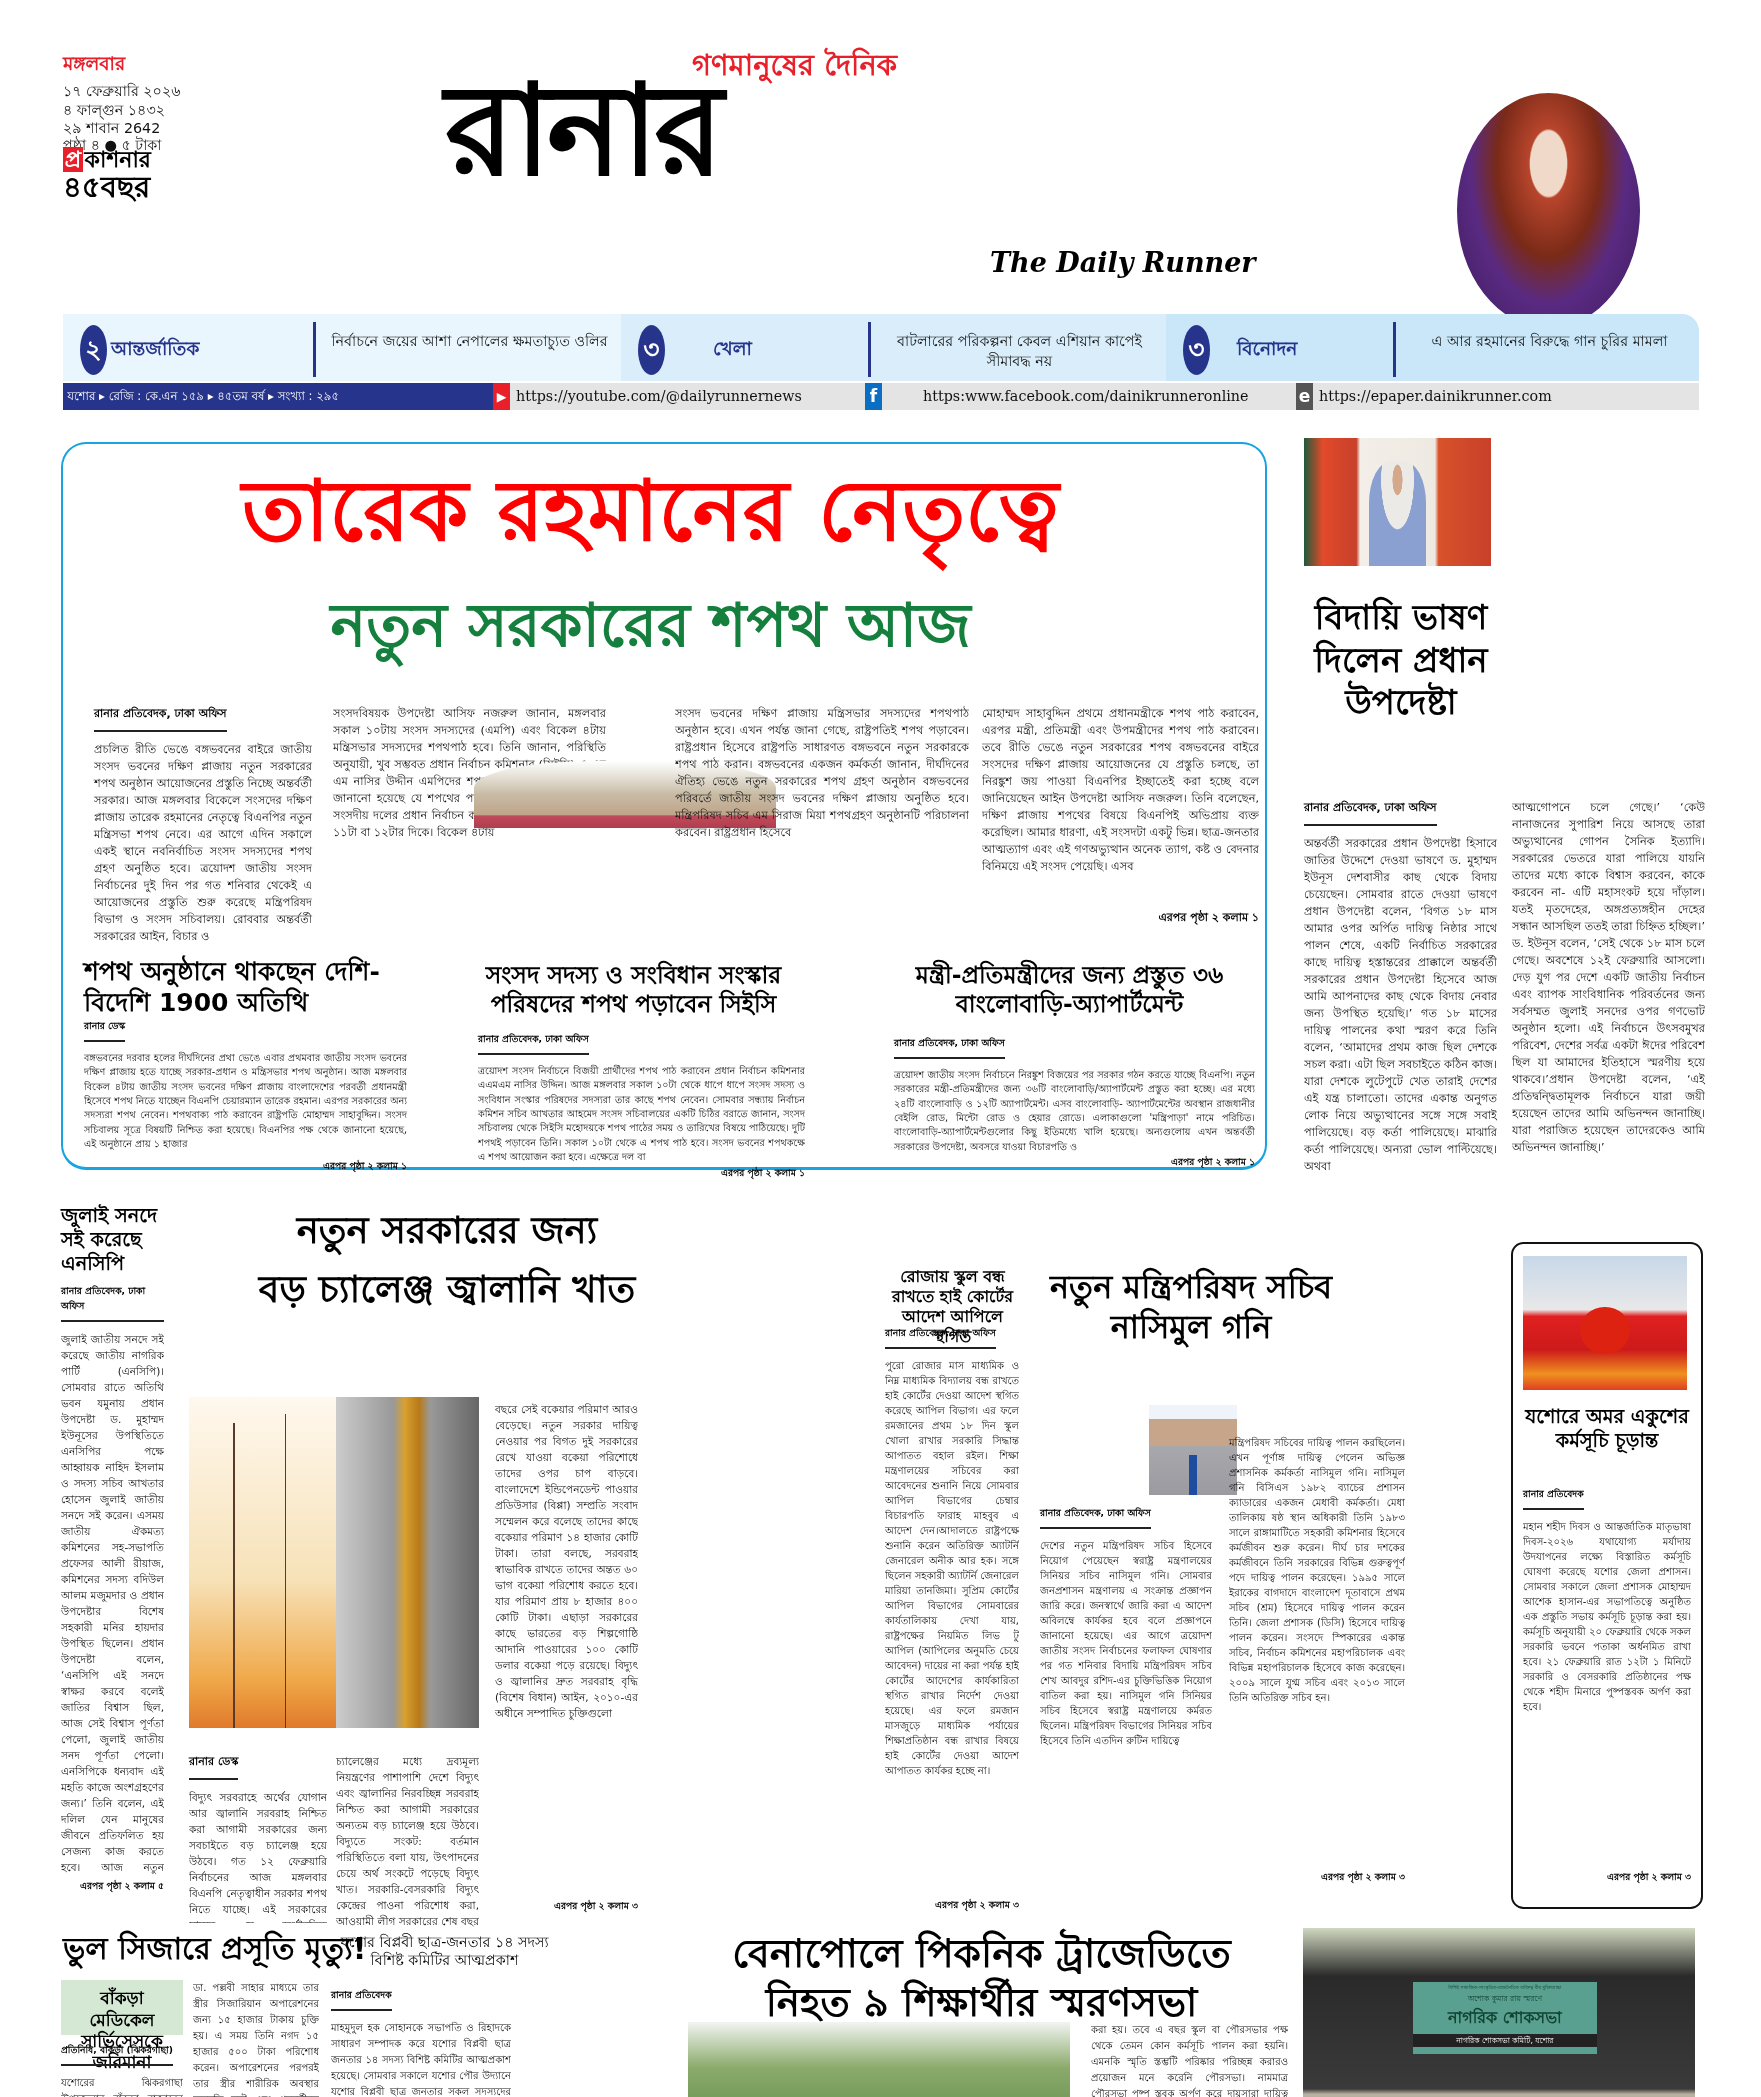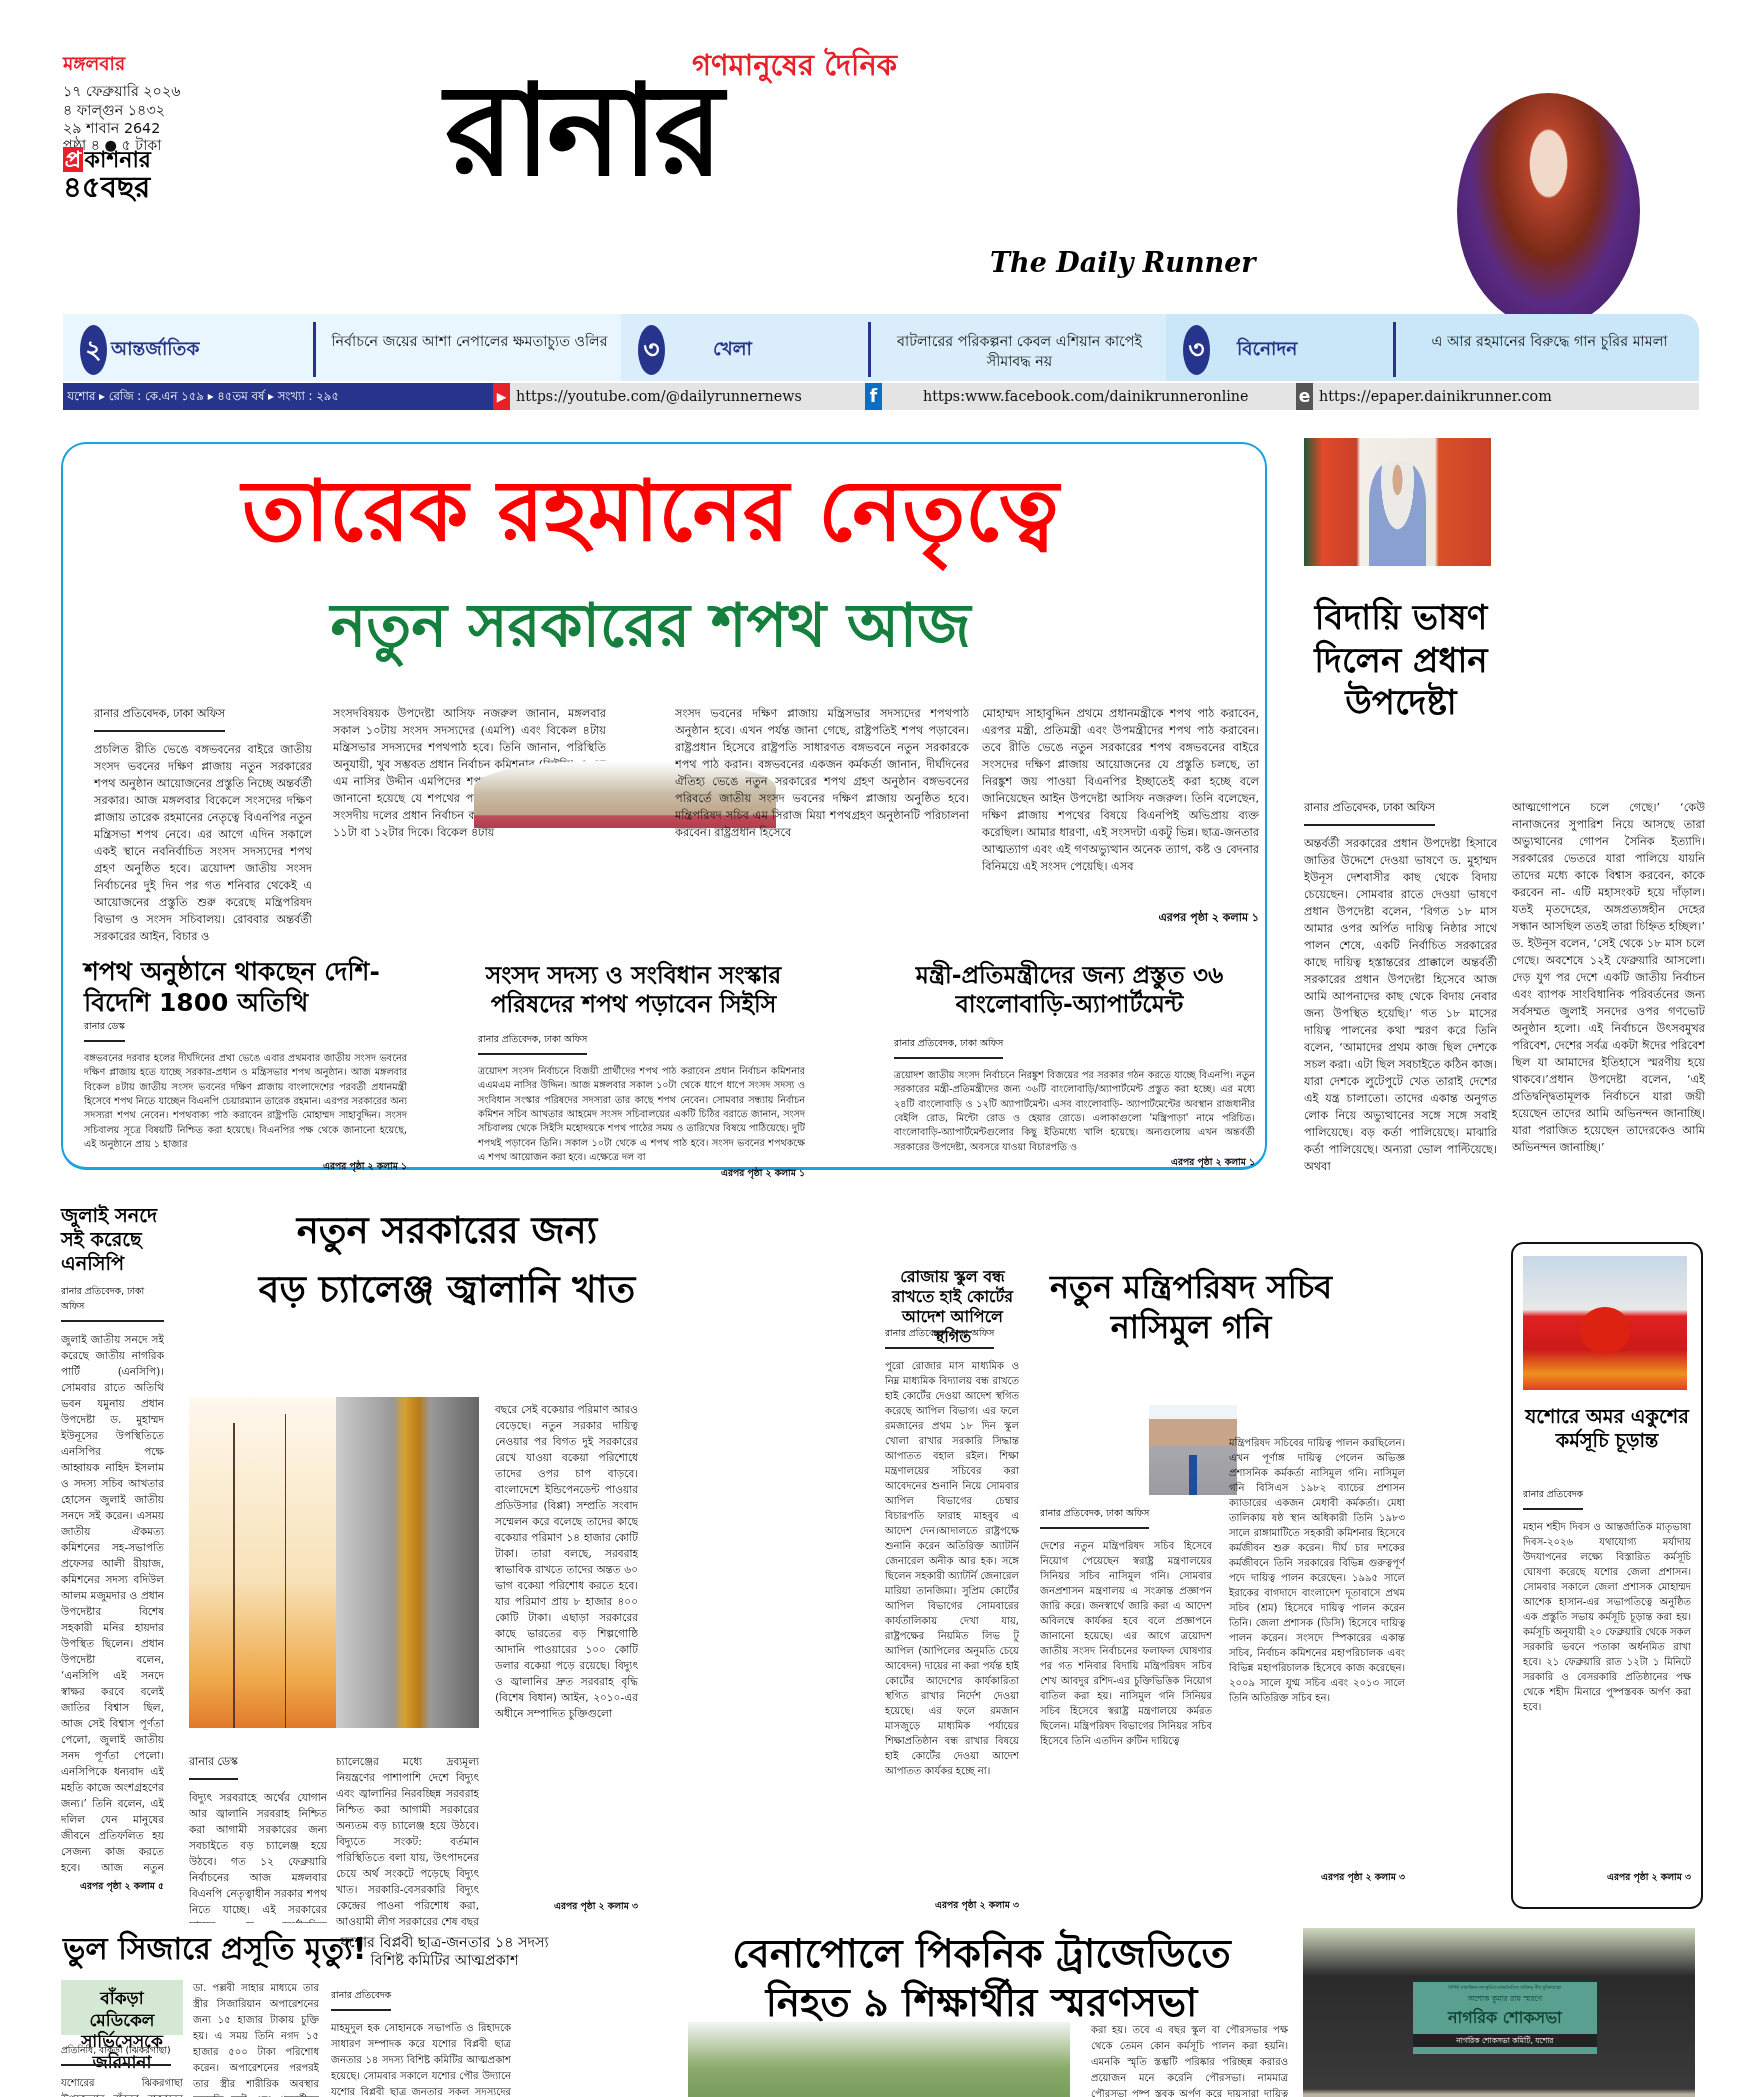--- a/index.html
+++ b/index.html
@@ -1,20 +1,20 @@
 <!DOCTYPE html>
 <html style="font-size:6.7px"><head>
 <meta charset="utf-8">
 <style>
 *{box-sizing:border-box;margin:0;padding:0}
 html,body{width:1762px;height:2704px;background:#fff;overflow:hidden}
 body{position:relative;font-family:"DejaVu Serif",serif;color:#000}
 .abs{position:absolute}
 .txt{font-family:"DejaVu Sans",sans-serif;font-size:11.3px;line-height:17px;text-align:justify;color:#111}
-.by{font-family:"DejaVu Sans",sans-serif;font-size:11px;font-weight:normal;padding-bottom:5.9px;border-bottom:2.1px solid #222;display:inline-block;margin-bottom:9.2px}
+.by{font-family:"DejaVu Sans",sans-serif;font-size:11px;font-weight:bold;padding-bottom:5.9px;border-bottom:2.1px solid #222;display:inline-block;margin-bottom:9.2px}
 .cont{font-family:"DejaVu Sans",sans-serif;font-size:11px;font-weight:bold;text-align:right;margin-top:2.5px}
 .hl{font-family:"DejaVu Sans",sans-serif;font-weight:bold;text-align:center;line-height:1.25;color:#000}
 .img{overflow:hidden}
 
 #day{left:63px;top:50px;color:#e8202a;font-size:18.5px;font-weight:bold;font-family:"DejaVu Sans",sans-serif}
 .dl{left:63px;font-size:14.3px;font-family:"DejaVu Sans",sans-serif;color:#111}
 #anniv{left:63px;top:147px;width:126px}
 #anniv .a1{font-size:22px;font-weight:bold;font-family:"DejaVu Sans",sans-serif;line-height:25px}
 #anniv .a1 span{background:#e8202a;color:#fff;padding:0 1.7px}
 #anniv .a2{font-size:29px;font-weight:bold;font-family:"DejaVu Sans",sans-serif;line-height:30px}
@@ -96,21 +96,21 @@
   <div class="txt">প্রচলিত রীতি ভেঙে বঙ্গভবনের বাইরে জাতীয় সংসদ ভবনের দক্ষিণ প্লাজায় নতুন সরকারের শপথ অনুষ্ঠান আয়োজনের প্রস্তুতি নিচ্ছে অন্তর্বর্তী সরকার। আজ মঙ্গলবার বিকেলে সংসদের দক্ষিণ প্লাজায় তারেক রহমানের নেতৃত্বে বিএনপির নতুন মন্ত্রিসভা শপথ নেবে। এর আগে এদিন সকালে একই স্থানে নবনির্বাচিত সংসদ সদস্যদের শপথ গ্রহণ অনুষ্ঠিত হবে। ত্রয়োদশ জাতীয় সংসদ নির্বাচনের দুই দিন পর গত শনিবার থেকেই এ আয়োজনের প্রস্তুতি শুরু করেছে মন্ত্রিপরিষদ বিভাগ ও সংসদ সচিবালয়। রোববার অন্তর্বর্তী সরকারের আইন, বিচার ও</div>
 </div>
 <div class="abs txt" style="left:333px;top:705px;width:273px;height:235px;overflow:hidden">সংসদবিষয়ক উপদেষ্টা আসিফ নজরুল জানান, মঙ্গলবার সকাল ১০টায় সংসদ সদস্যদের (এমপি) এবং বিকেল ৪টায় মন্ত্রিসভার সদস্যদের শপথপাঠ হবে। তিনি জানান, পরিস্থিতি অনুযায়ী, খুব সম্ভবত প্রধান নির্বাচন কমিশনার (সিইসি) এ এম এম নাসির উদ্দীন এমপিদের শপথ পড়াবেন। বিএনপি থেকে জানানো হয়েছে যে শপথের পরপরই তারা সেখানেই তাদের সংসদীয় দলের প্রধান নির্বাচন করবেন। সময় হতে পারে সাড়ে ১১টা বা ১২টার দিকে। বিকেল ৪টায়</div>
 <div class="abs img" style="left:474px;top:761px;width:302px;height:67px;background:linear-gradient(180deg,#fff 0,#e9e5dc 20%,#c8bba5 50%,#bfa58a 80%,#c04a5a 82%,#b03e4e 100%);border-radius:40% 40% 0 0"></div>
 <div class="abs txt" style="left:675px;top:705px;width:294px;height:235px;overflow:hidden">সংসদ ভবনের দক্ষিণ প্লাজায় মন্ত্রিসভার সদস্যদের শপথপাঠ অনুষ্ঠান হবে। এখন পর্যন্ত জানা গেছে, রাষ্ট্রপতিই শপথ পড়াবেন। রাষ্ট্রপ্রধান হিসেবে রাষ্ট্রপতি সাধারণত বঙ্গভবনে নতুন সরকারকে শপথ পাঠ করান। বঙ্গভবনের একজন কর্মকর্তা জানান, দীর্ঘদিনের ঐতিহ্য ভেঙে নতুন সরকারের শপথ গ্রহণ অনুষ্ঠান বঙ্গভবনের পরিবর্তে জাতীয় সংসদ ভবনের দক্ষিণ প্লাজায় অনুষ্ঠিত হবে। মন্ত্রিপরিষদ সচিব এম সিরাজ মিয়া শপথগ্রহণ অনুষ্ঠানটি পরিচালনা করবেন। রাষ্ট্রপ্রধান হিসেবে</div>
 <div class="abs" style="left:982px;top:705px;width:277px">
   <div class="txt" style="height:201px;overflow:hidden">মোহাম্মদ সাহাবুদ্দিন প্রথমে প্রধানমন্ত্রীকে শপথ পাঠ করাবেন, এরপর মন্ত্রী, প্রতিমন্ত্রী এবং উপমন্ত্রীদের শপথ পাঠ করাবেন। তবে রীতি ভেঙে নতুন সরকারের শপথ বঙ্গভবনের বাইরে সংসদের দক্ষিণ প্লাজায় আয়োজনের যে প্রস্তুতি চলছে, তা নিরঙ্কুশ জয় পাওয়া বিএনপির ইচ্ছাতেই করা হচ্ছে বলে জানিয়েছেন আইন উপদেষ্টা আসিফ নজরুল। তিনি বলেছেন, দক্ষিণ প্লাজায় শপথের বিষয়ে বিএনপিই অভিপ্রায় ব্যক্ত করেছিল। আমার ধারণা, এই সংসদটা একটু ভিন্ন। ছাত্র-জনতার আত্মত্যাগ এবং এই গণঅভ্যুত্থান অনেক ত্যাগ, কষ্ট ও বেদনার বিনিময়ে এই সংসদ পেয়েছি। এসব</div>
   <div class="cont">এরপর পৃষ্ঠা ২ কলাম ১</div>
 </div>
 
-<div class="abs hl" style="left:84px;top:956px;width:327px;font-size:25px;text-align:left">শপথ অনুষ্ঠানে থাকছেন দেশি-বিদেশি 1800 অতিথি</div>
+<div class="abs hl" style="left:84px;top:956px;width:327px;font-size:25px;text-align:left">শপথ অনুষ্ঠানে থাকছেন দেশি-বিদেশি 1900 অতিথি</div>
 <div class="abs" style="left:84px;top:1019px;width:323px">
   <div class="by" style="font-size:9.2px">রানার ডেস্ক</div>
   <div class="txt" style="font-size:9.6px;line-height:14.3px;height:105px;overflow:hidden">বঙ্গভবনের দরবার হলের দীর্ঘদিনের প্রথা ভেঙে এবার প্রথমবার জাতীয় সংসদ ভবনের দক্ষিণ প্লাজায় হতে যাচ্ছে সরকার-প্রধান ও মন্ত্রিসভার শপথ অনুষ্ঠান। আজ মঙ্গলবার বিকেল ৪টায় জাতীয় সংসদ ভবনের দক্ষিণ প্লাজায় বাংলাদেশের পরবর্তী প্রধানমন্ত্রী হিসেবে শপথ নিতে যাচ্ছেন বিএনপি চেয়ারম্যান তারেক রহমান। এরপর সরকারের অন্য সদস্যরা শপথ নেবেন। শপথবাক্য পাঠ করাবেন রাষ্ট্রপতি মোহাম্মদ সাহাবুদ্দিন। সংসদ সচিবালয় সূত্রে বিষয়টি নিশ্চিত করা হয়েছে। বিএনপির পক্ষ থেকে জানানো হয়েছে, এই অনুষ্ঠানে প্রায় ১ হাজার</div>
   <div class="cont" style="font-size:9.2px">এরপর পৃষ্ঠা ২ কলাম ১</div>
 </div>
 <div class="abs hl" style="left:470px;top:961px;width:327px;font-size:23.5px">সংসদ সদস্য ও সংবিধান সংস্কার পরিষদের শপথ পড়াবেন সিইসি</div>
 <div class="abs" style="left:478px;top:1032px;width:327px">
   <div class="by" style="font-size:9.2px">রানার প্রতিবেদক, ঢাকা অফিস</div>
   <div class="txt" style="font-size:9.6px;line-height:14.3px;height:99px;overflow:hidden">ত্রয়োদশ সংসদ নির্বাচনে বিজয়ী প্রার্থীদের শপথ পাঠ করাবেন প্রধান নির্বাচন কমিশনার এএমএম নাসির উদ্দিন। আজ মঙ্গলবার সকাল ১০টা থেকে ধাপে ধাপে সংসদ সদস্য ও সংবিধান সংস্কার পরিষদের সদস্যরা তার কাছে শপথ নেবেন। সোমবার সন্ধ্যায় নির্বাচন কমিশন সচিব আখতার আহমেদ সংসদ সচিবালয়ের একটি চিঠির বরাতে জানান, সংসদ সচিবালয় থেকে সিইসি মহোদয়কে শপথ পাঠের সময় ও তারিখের বিষয়ে পাঠিয়েছে। দুটি শপথই পড়াবেন তিনি। সকাল ১০টা থেকে এ শপথ পাঠ হবে। সংসদ ভবনের শপথকক্ষে এ শপথ আয়োজন করা হবে। এক্ষেত্রে দল বা</div>
   <div class="cont" style="font-size:9.2px">এরপর পৃষ্ঠা ২ কলাম ১</div>

